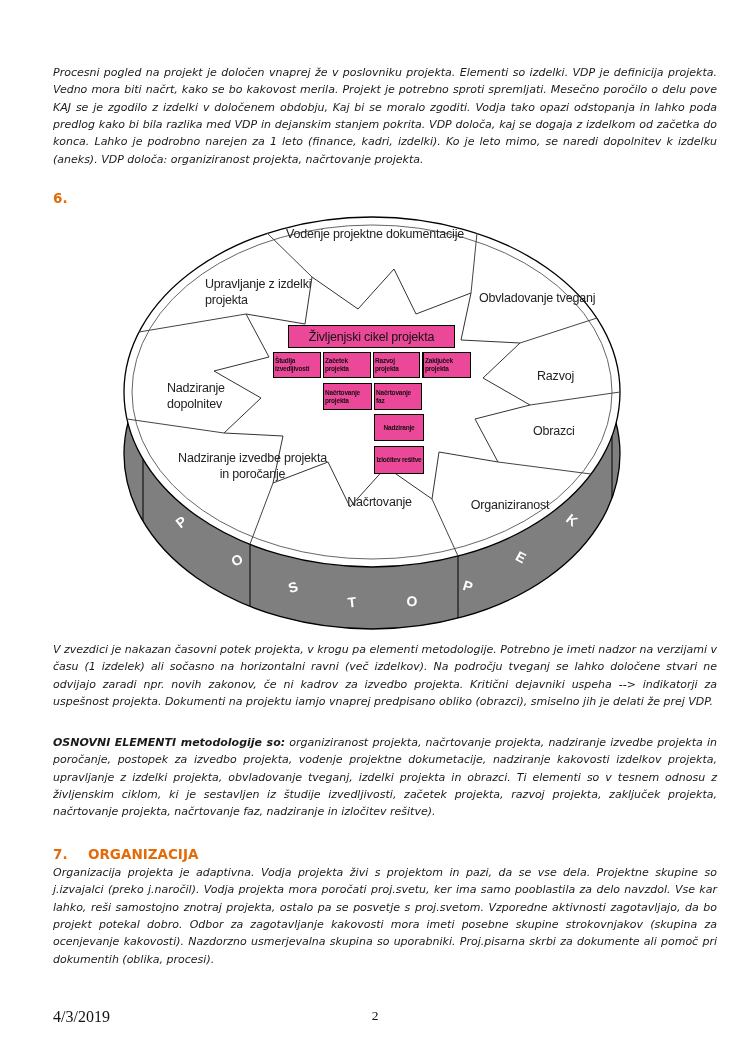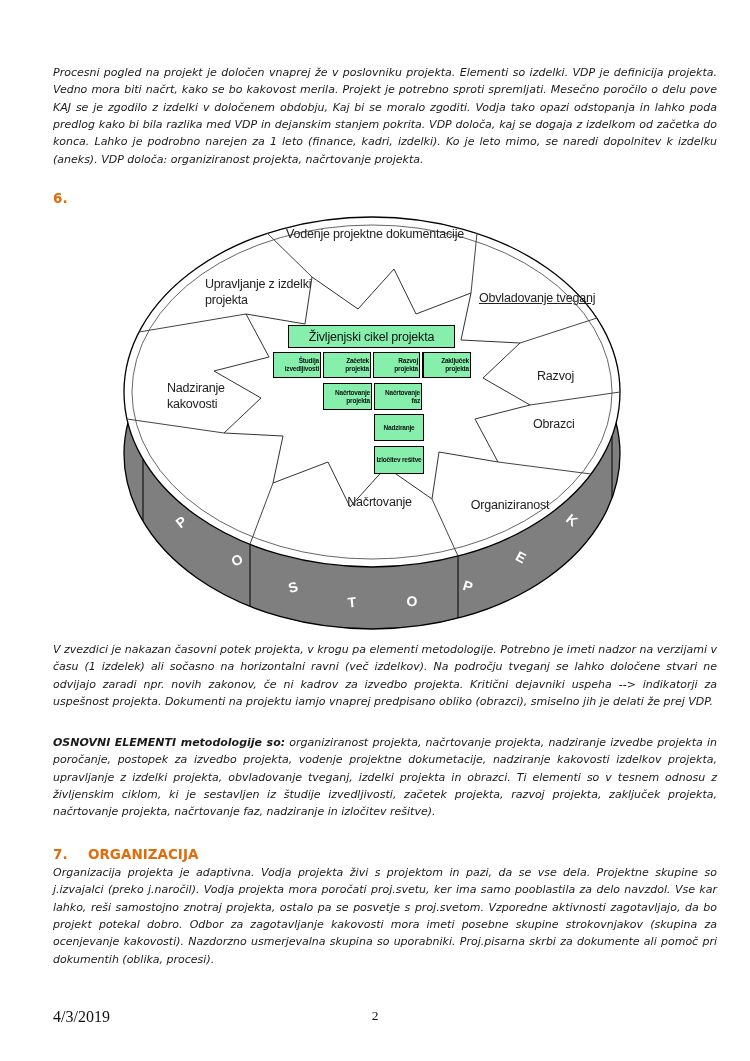--- a/index.html
+++ b/index.html
@@ -42,23 +42,23 @@
   }
   .diagram svg{position:absolute;left:0;top:0;}
   .sector-label{
     position:absolute;
     font-size:12.5px;line-height:16px;color:#222;
     letter-spacing:-0.2px;
   }
   .sector-label.center{text-align:center;}
   .cbox{
     position:absolute;
-    background:#86efac;border:1px solid #000;
+    background:#ec4899;border:1px solid #000;
     display:flex;align-items:center;justify-content:center;
-    text-align:right;color:#111;
+    text-align:left;color:#111;
     box-sizing:border-box;
     overflow:hidden;
   }
   .cbox.big{font-size:12.5px;letter-spacing:-0.2px;}
   .cbox.small{font-size:6.5px;font-weight:bold;line-height:1.2;letter-spacing:-0.2px;padding:1px;}
   .rim-letter{
     position:absolute;width:18px;height:18px;
     color:#ffffff;font-weight:bold;font-size:14px;
     text-align:center;line-height:18px;
   }
@@ -100,24 +100,25 @@
         <line x1="383" y1="346" x2="383" y2="408"></line>
         <line x1="68" y1="249" x2="68" y2="311"></line>
         <line x1="537" y1="226" x2="537" y2="288"></line>
       </g>
 
       <polygon fill="#ffffff" stroke="#333" stroke-width="1" points="319,59 283,99 237,67 230,114 171,104 194,147 139,161 186,188 149,223 208,226 198,273 253,252 275,297 311,257 357,289 364,242 423,252 400,209 455,195 408,168 445,133 386,130 396,83 341,104"></polygon>
     </svg>
 
     <div class="sector-label center" style="left:190px;top:16px;width:220px;">Vodenje projektne dokumentacije</div>
     <div class="sector-label" style="left:130px;top:66px;width:135px;">Upravljanje z izdelki projekta</div>
-    <div class="sector-label" style="left:404px;top:80px;width:120px;text-decoration:underline;">Obvladovanje tveganj</div>
-    <div class="sector-label" style="left:92px;top:170px;width:85px;">Nadziranje kakovosti</div>
+    <div class="sector-label" style="left:404px;top:80px;width:120px;">Obvladovanje tveganj</div>
+    <div class="sector-label" style="left:92px;top:170px;width:85px;">Nadziranje dopolnitev</div>
     <div class="sector-label" style="left:462px;top:158px;width:90px;">Razvoj</div>
-    <div class="sector-label" style="left:458px;top:206px;width:100px;">Obrazci</div>
+    <div class="sector-label" style="left:458px;top:213px;width:100px;">Obrazci</div>
+    <div class="sector-label center" style="left:100px;top:240px;width:155px;">Nadziranje izvedbe projekta in poročanje</div>
     <div class="sector-label center" style="left:370px;top:275px;width:130px;margin-top:12px;">Organiziranost</div>
     <div class="sector-label center" style="left:252px;top:284px;width:105px;">Načrtovanje</div>
 
     <div class="cbox big" style="left:213px;top:115px;width:167px;height:23px;">Življenjski cikel projekta</div>
 
     <div class="cbox small" style="left:198px;top:142px;width:48px;height:26px;">Študija izvedljivosti</div>
     <div class="cbox small" style="left:248px;top:142px;width:48px;height:26px;">Začetek projekta</div>
     <div class="cbox small" style="left:298px;top:142px;width:47px;height:26px;">Razvoj projekta</div>
     <div class="cbox small" style="left:347px;top:142px;width:49px;height:26px;border-left-width:2px;">Zaključek projekta</div>
 

